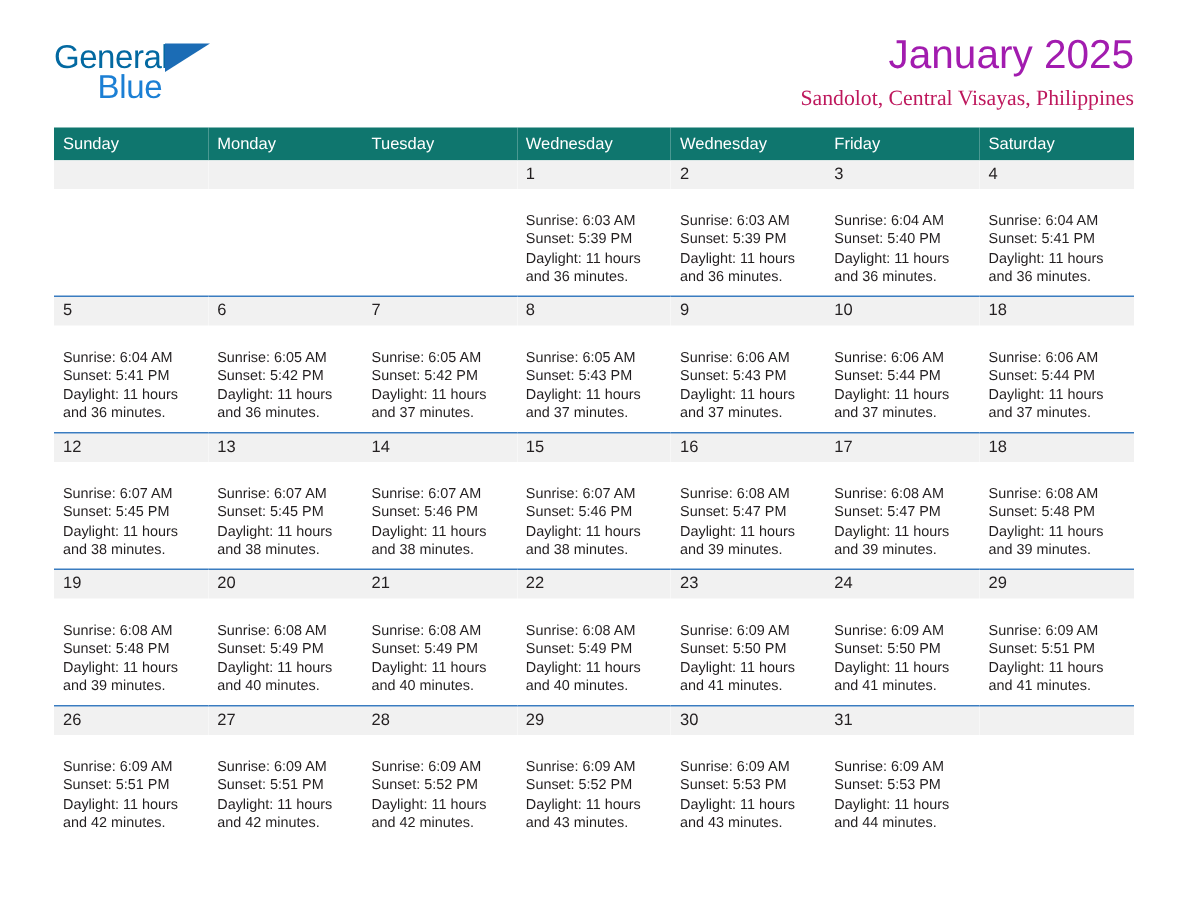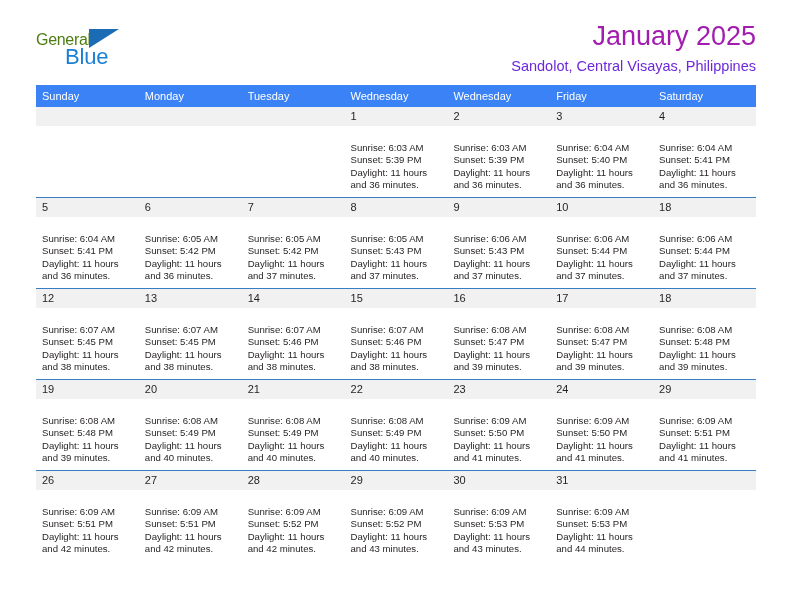--- a/index.html
+++ b/index.html
@@ -31,23 +31,23 @@
   }
   .brand {
     position: absolute;
     left: 0;
     top: 26px;
     line-height: 1;
     user-select: none;
   }
   .brand-row1 {
     position: relative;
-    font-size: 16px;
+    font-size: 22px;
     letter-spacing: -0.3px;
-    color: #4d7c0f;
+    color: #0369a1;
     font-family: "Liberation Sans", sans-serif;
     display: block;
     text-align: right;
   }
   .brand-tri {
     display: inline-block;
     position: relative;
     top: 3px;
     left: -2px;
     width: 0;
@@ -68,35 +68,36 @@
   }
   .cal-title {
     font-size: 27px;
     color: #a21caf;
     line-height: 1.05;
     font-weight: normal;
     margin: 0;
   }
   .cal-subtitle {
     font-size: 14.5px;
-    color: #6d28d9;
+    color: #be185d;
     margin: 9px 0 0 0;
     line-height: 1.1;
     font-weight: normal;
+    font-family: Liberation Serif, serif;
   }
 
   
   .calendar {
     width: 720px;
     border-collapse: collapse;
     table-layout: fixed;
     margin-top: 11px;
   }
   .calendar th {
-    background: #3b82f6;
+    background: #0f766e;
     color: #ffffff;
     font-size: 11px;
     font-weight: normal;
     text-align: left;
     padding: 5px 0 5px 6px;
     height: 11px;
     border: none;
   }
   .calendar td {
     vertical-align: top;

